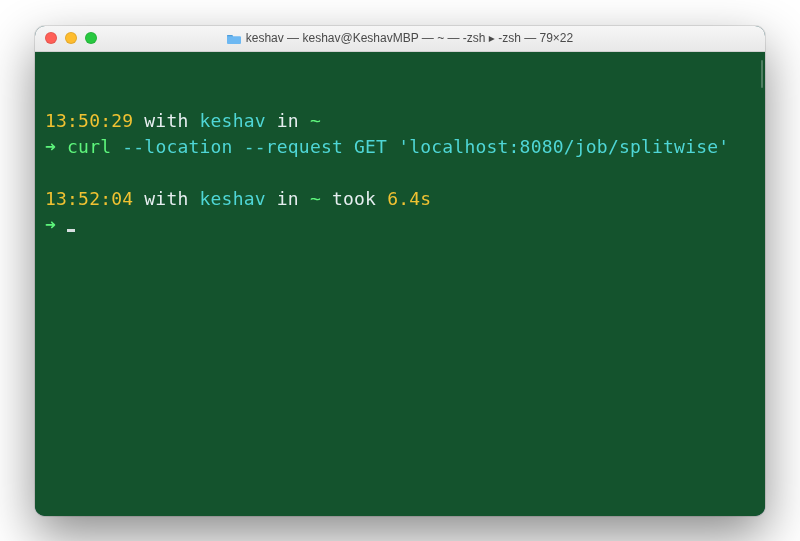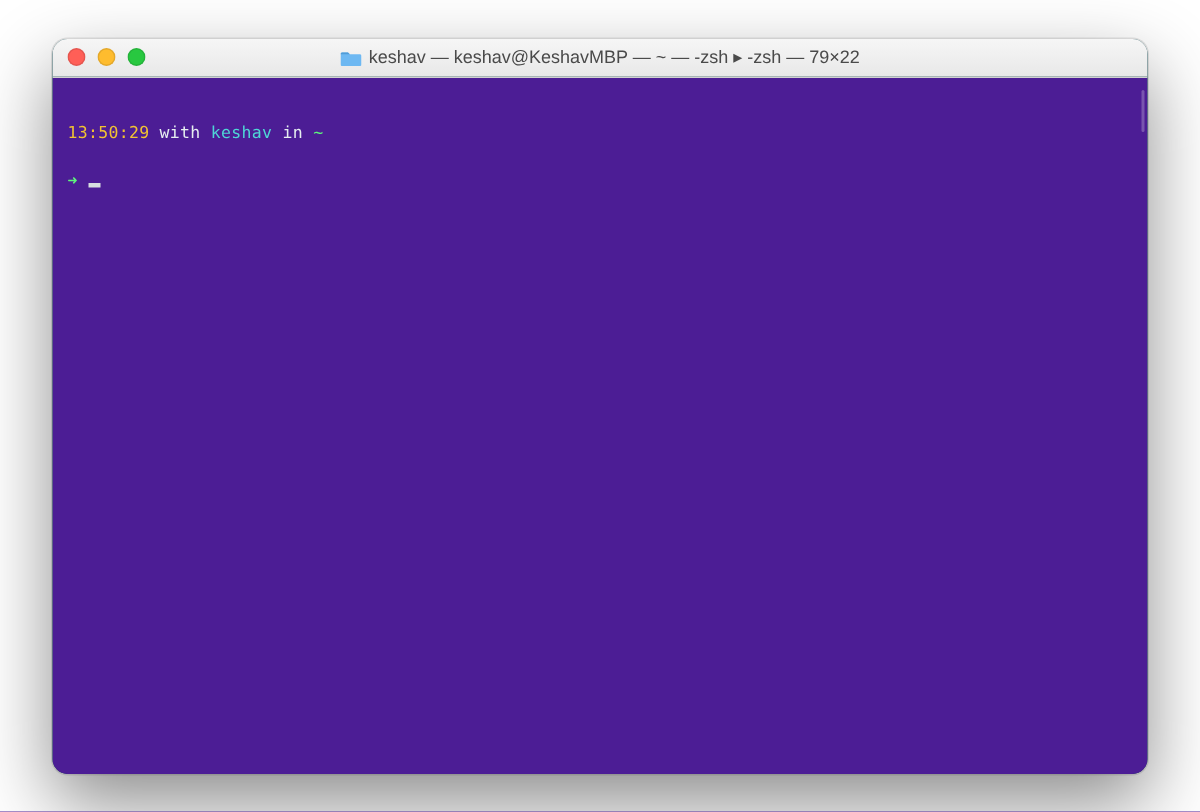--- a/index.html
+++ b/index.html
@@ -66,23 +66,23 @@
     }
     .folder-icon svg { display: block; }
     .title-text {
       font-family: -apple-system, BlinkMacSystemFont, "Segoe UI", sans-serif;
       font-size: 12px;
       color: #4a4a4a;
       font-weight: 500;
     }
     .terminal-body {
       flex: 1;
-      background: #4c1d95;
-      padding: 14px 10px;
-      font-size: 11px;
+      background: #14532d;
+      padding: 30px 10px;
+      font-size: 18px;
       line-height: 1.45;
       color: #d7dee0;
       letter-spacing: 0.2px;
       position: relative;
     }
     .line {
       white-space: pre;
     }
     .c-yellow { color: #f1c232; }
     .c-aqua { color: #4fd6d6; }
@@ -129,16 +129,18 @@
           <path d="M1 2 h4 l1.2 1.2 H0 V3 a1 1 0 0 1 1 -1 Z" fill="#4f9cd8"></path>
         </svg>
       </span>
       <span class="title-text">keshav — keshav@KeshavMBP — ~ — -zsh ▸ -zsh — 79×22</span>
     </div>
   </div>
   <div class="terminal-body">
     <div class="scroll-indicator"></div>
     <div class="blank"></div>
     <div class="line"><span class="c-yellow">13:50:29</span><span class="c-white"> with </span><span class="c-aqua">keshav</span><span class="c-white"> in </span><span class="c-green">~</span></div>
+    <div class="line"><span class="arrow">➜ </span><span class="c-green">curl </span><span class="c-aqua">--location --request GET 'localhost:8080/job/splitwise'</span></div>
     <div class="blank"></div>
+    <div class="line"><span class="c-yellow">13:52:04</span><span class="c-white"> with </span><span class="c-aqua">keshav</span><span class="c-white"> in </span><span class="c-green">~</span><span class="c-white"> took </span><span class="c-yellow">6.4s</span></div>
     <div class="line"><span class="arrow">➜ </span><span class="cursor"></span></div>
   </div>
 </div>
 
 </body></html>

